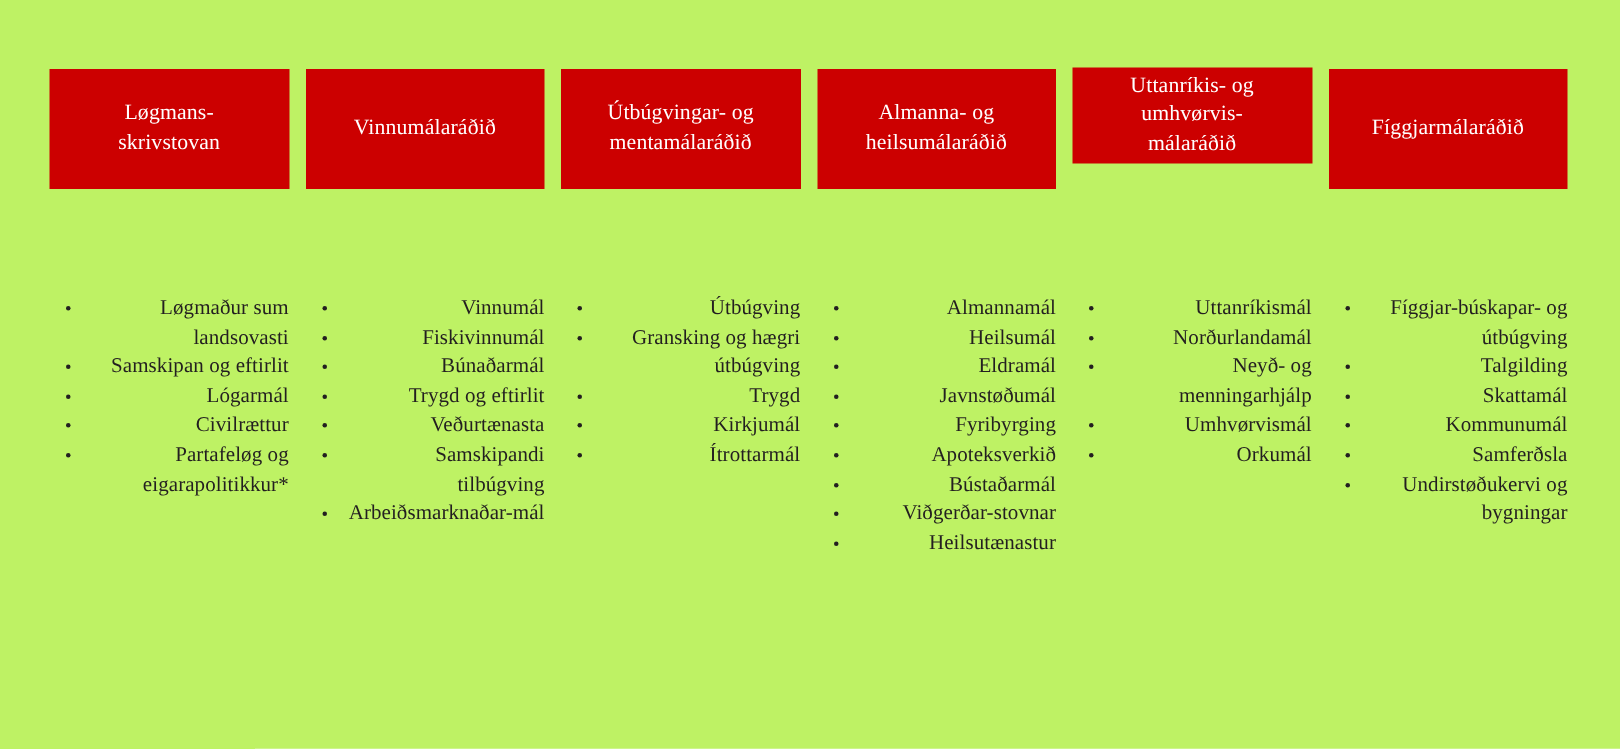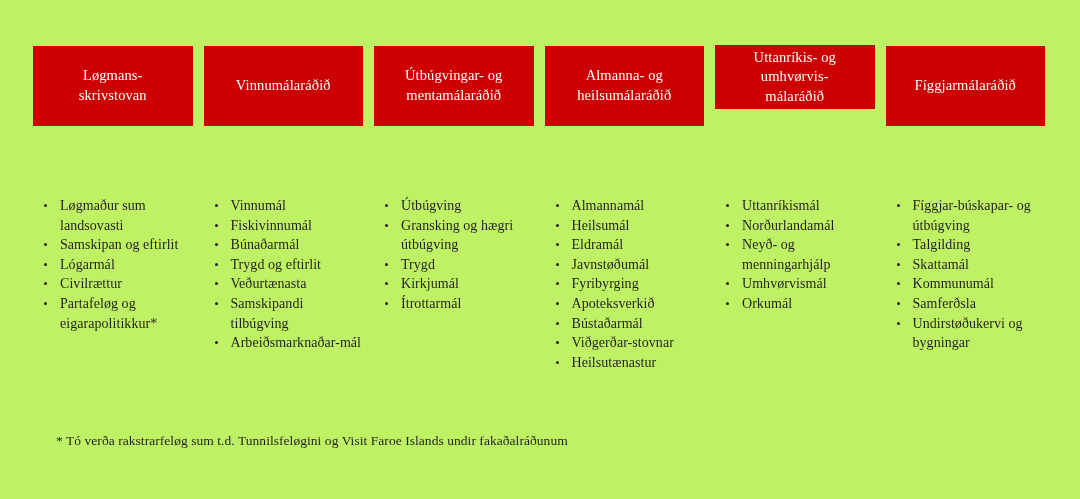--- a/index.html
+++ b/index.html
@@ -67,20 +67,21 @@
     top: 196px;
     width: 1012px;
     display: flex;
     align-items: flex-start;
     gap: 11px;
   }
 
   .column {
     flex: 1 1 0;
     min-width: 0;
+    text-align: right;
   }
 
   .bullets {
     list-style: none;
     margin: 0;
     padding: 0;
   }
 
   .bullets li {
     position: relative;
@@ -203,15 +204,14 @@
           <li><span class="dot"></span><span>Fíggjar-búskapar- og útbúgving</span></li>
           <li><span class="dot"></span><span>Talgilding</span></li>
           <li><span class="dot"></span><span>Skattamál</span></li>
           <li><span class="dot"></span><span>Kommunumál</span></li>
           <li><span class="dot"></span><span>Samferðsla</span></li>
           <li><span class="dot"></span><span>Undirstøðukervi og bygningar</span></li>
         </ul>
     </div>
   </div>
 
-  <div class="footnote">* Tó verða rakstrarfeløg sum t.d. Tunnilsfeløgini og Visit Faroe Islands undir fakaðalráðunum</div>
 
 </div>
 
 </body></html>

